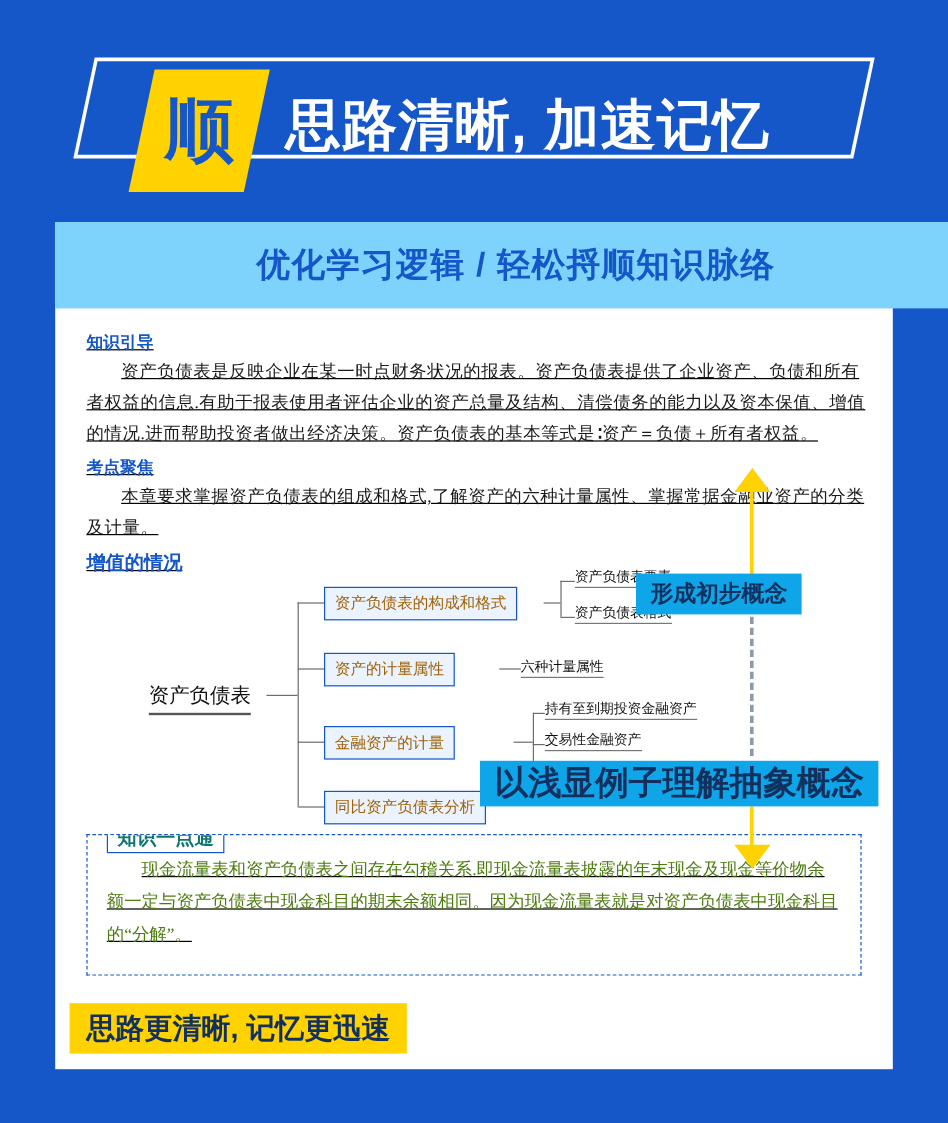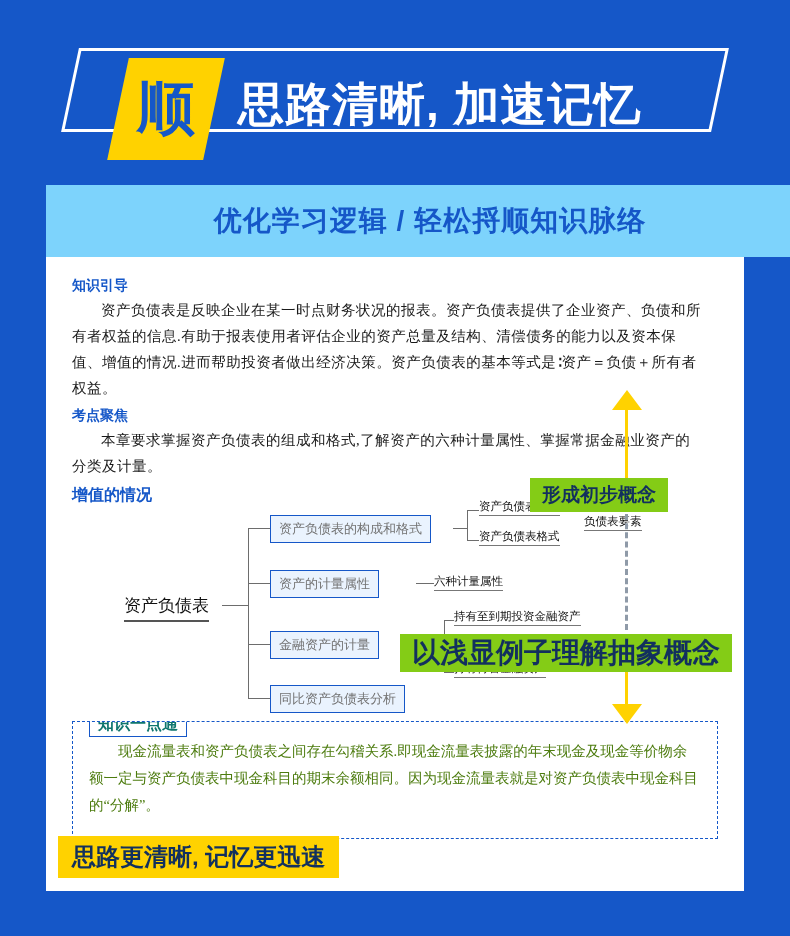--- a/index.html
+++ b/index.html
@@ -76,21 +76,22 @@
     font-size: 28px;
     font-weight: 700;
     color: #1557c8;
     letter-spacing: 1px;
   }
 
   .content {
     position: absolute;
     left: 0; top: 72px;
     width: 698px; height: 634px;
-    padding: 14px 42px 0 26px;
+    padding: 14px 16px 0 26px;
+    text-decoration: underline;
   }
 
   .sec-label {
     color: #1557c8;
     font-size: 14px;
     font-weight: 700;
     margin-top: 6px;
     margin-bottom: 2px;
     font-family: "Liberation Serif", serif;
   }
@@ -110,21 +111,21 @@
   .map {
     position: relative;
     width: 646px;
     height: 205px;
     margin-top: 4px;
   }
   .node {
     position: absolute;
     border: 1px solid #1557c8;
     background: #eaf3fe;
-    color: #737373;
+    color: #a16207;
     font-size: 13px;
     font-family: "Liberation Serif", serif;
     padding: 4px 8px;
     white-space: nowrap;
   }
   .root {
     position: absolute;
     left: 52px; top: 84px;
     font-size: 17px;
     color: #111;
@@ -169,21 +170,21 @@
     font-size: 14.5px;
     line-height: 27px;
     color: #4d7c0f;
     text-indent: 2em;
     font-family: "Liberation Serif", serif;
   }
 
   
   .callout {
     position: absolute;
-    background: #84cc16;
+    background: #0ea5e9;
     color: #12305e;
     font-weight: 700;
     display: flex; align-items: center;
     padding: 0 12px;
     white-space: nowrap;
     z-index: 8;
   }
   #callout-1 { left: 530px; top: 478px; height: 34px; font-size: 19px; }
   #callout-2 { left: 482px; top: 543px; height: 34px; font-size: 19px; }
   #callout-3 { left: 400px; top: 634px; height: 38px; font-size: 28px; }

